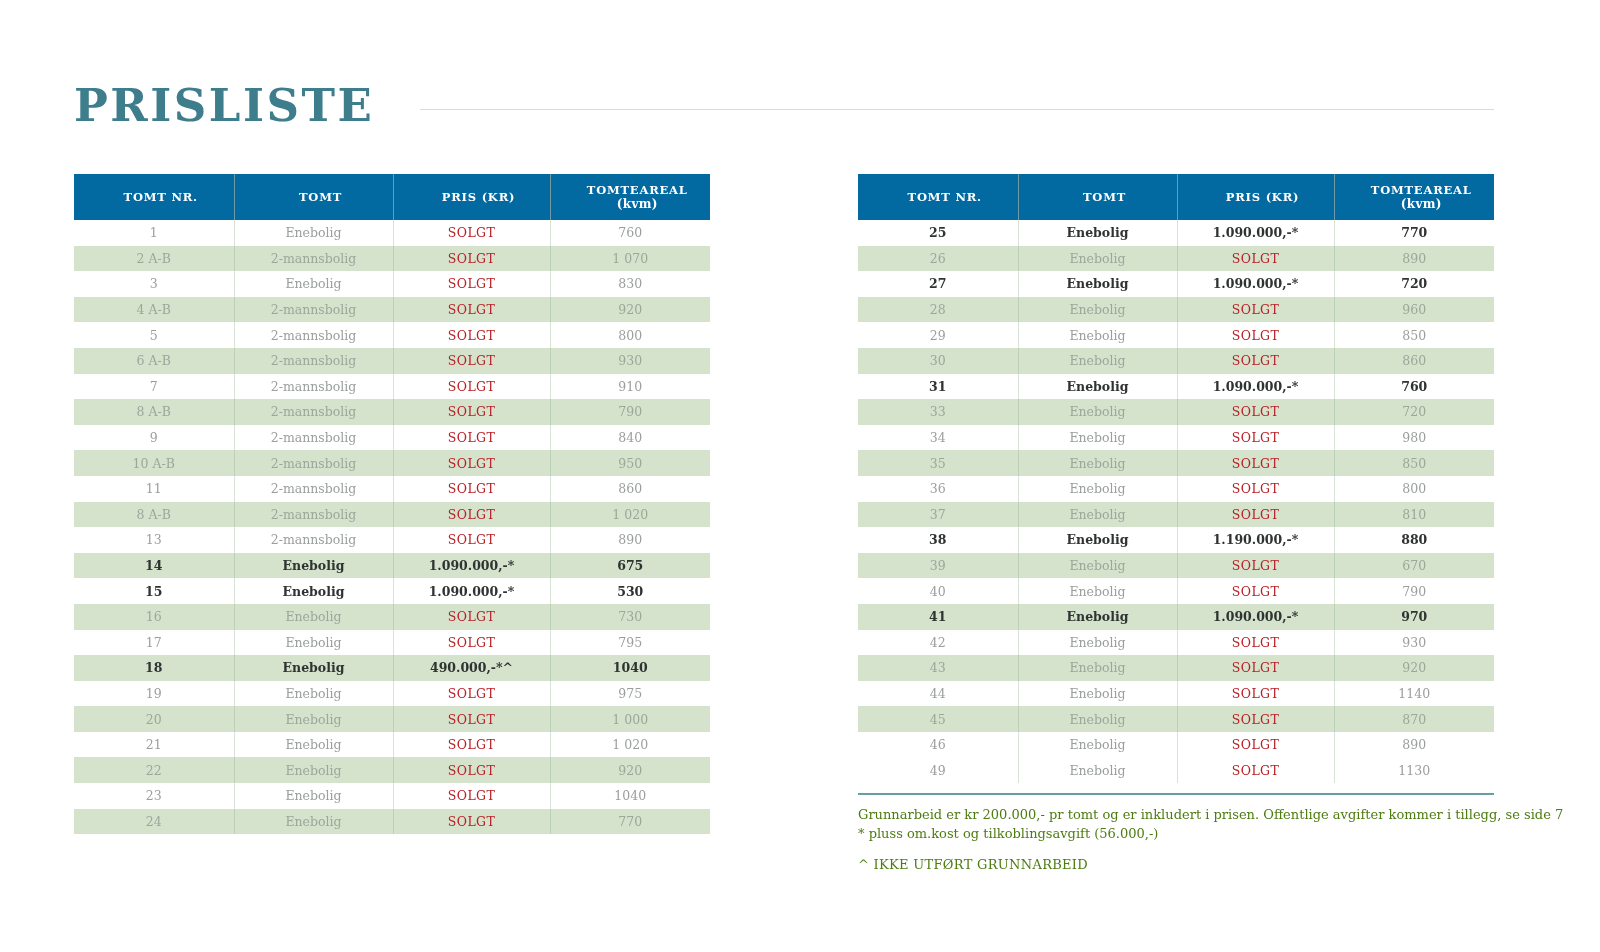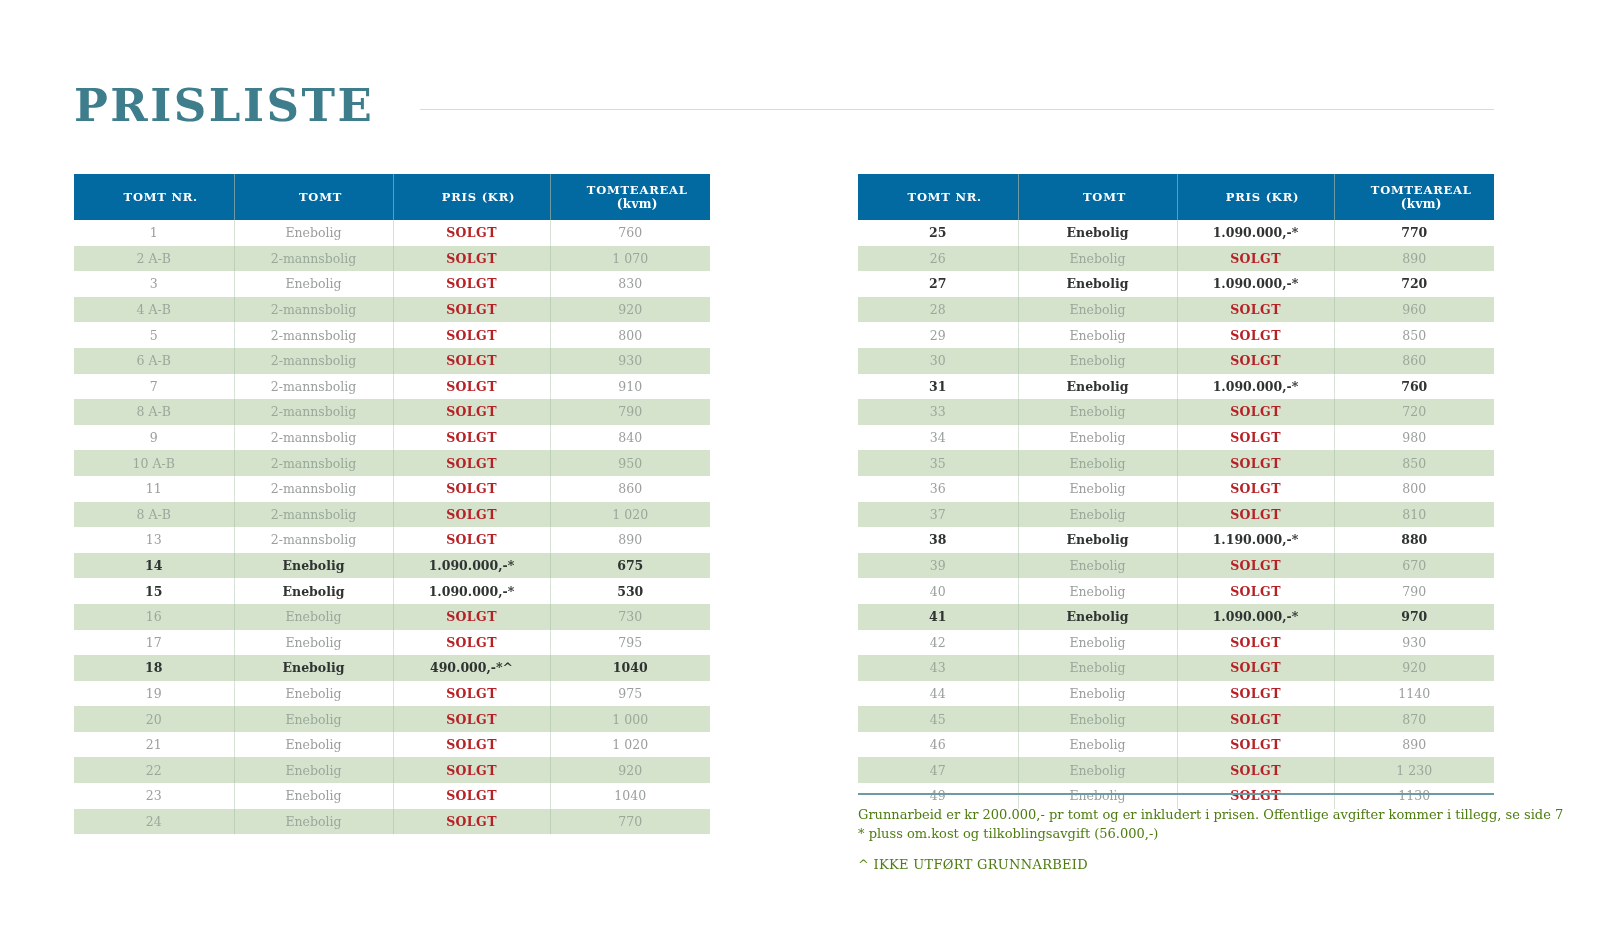--- a/index.html
+++ b/index.html
@@ -106,21 +106,21 @@
   tr.sold.alt td { color: #9aa89a; }
 
   
   tr.avail td {
     color: #2f3331;
     font-weight: 700;
   }
 
   td.price-sold {
     color: #b72025 !important;
-    font-weight: 700;
+    font-weight: 400;
     font-family: "DejaVu Serif", serif;
     letter-spacing: 0.4px;
     font-size: 12px;
     margin-left: 25px;
   }
 
   td.price-avail {
     color: #2f3331;
     font-weight: 700;
   }
@@ -459,26 +459,20 @@
             <td>Enebolig</td>
             <td class="price-sold">SOLGT</td>
             <td>870</td>
           </tr>
           <tr class="plain sold">
             <td>46</td>
             <td>Enebolig</td>
             <td class="price-sold">SOLGT</td>
             <td>890</td>
           </tr>
-          <tr class="alt sold">
-            <td>47</td>
-            <td>Enebolig</td>
-            <td class="price-sold">SOLGT</td>
-            <td>1 230</td>
-          </tr>
           <tr class="plain sold">
             <td>49</td>
             <td>Enebolig</td>
             <td class="price-sold">SOLGT</td>
             <td>1130</td>
           </tr>
         </tbody>
     </table>
   </div>
 

